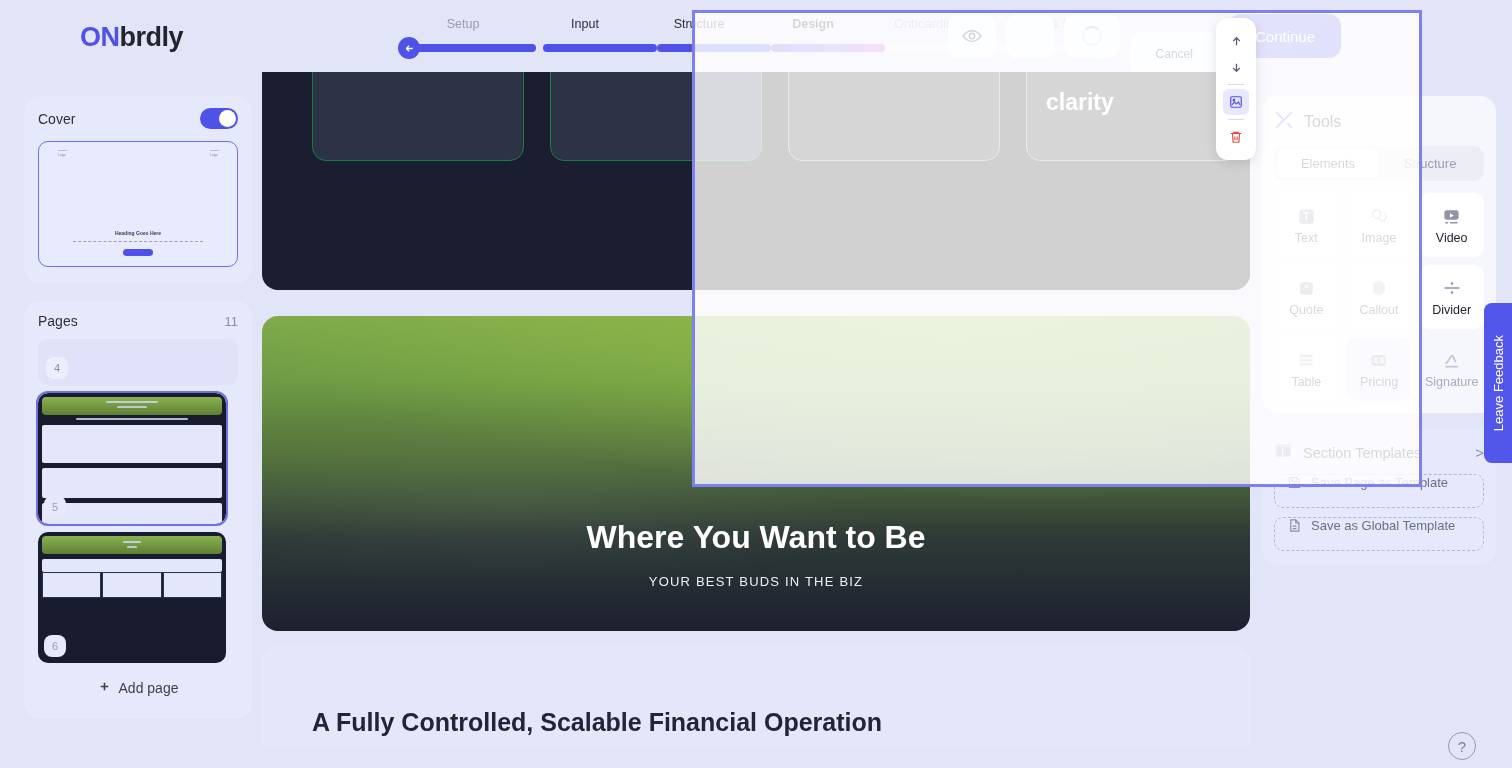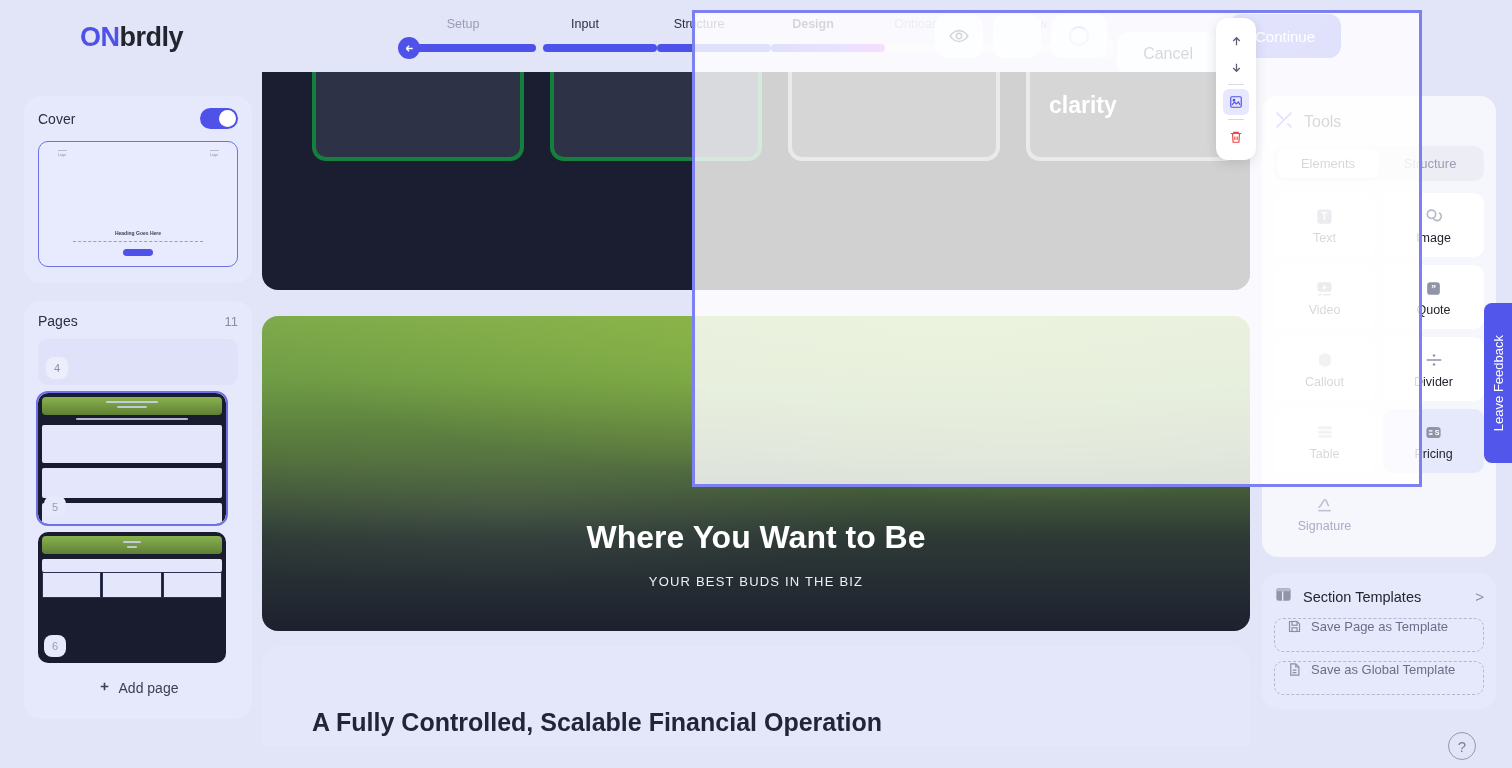--- a/index.html
+++ b/index.html
@@ -72,21 +72,21 @@
     width: 56px; height: 44px; border-radius: 12px; background: #f5f6fc;
     display: flex; align-items: center; justify-content: center;
   }
   .spinner {
     width: 20px; height: 20px; border-radius: 50%;
     border: 2.5px solid #cdd0f5; border-top-color: #8e92f0;
   }
   .btn-cancel {
     height: 44px; padding: 0 26px; border-radius: 12px; background: #f5f6fc;
     display: flex; align-items: center; justify-content: center;
-    font-size: 16px; color: #22252e; margin-top: 36px;
+    font-size: 12px; color: #22252e; margin-top: 36px;
   }
   .btn-continue {
     height: 44px; padding: 0 26px; border-radius: 12px;
     background: linear-gradient(135deg,#6366f1,#5558ea);
     color: #fff; font-size: 15px;
     display: flex; align-items: center; justify-content: center;
   }
 
   
   .sidebar {
@@ -191,21 +191,21 @@
     background: #1b1e30; border-radius: 0 0 16px 16px; overflow: hidden;
   }
   .sec-dark .inner-black {
     position: absolute; left: 432px; top: 0; right: 0; bottom: 0;
     background: #000;
   }
   .cards-row {
     position: absolute; left: 50px; top: -8px; display: flex; gap: 26px;
   }
   .card-dark {
-    width: 212px; height: 97px; border: 4px solid #15803d;
+    width: 212px; height: 97px; border: 1px solid #15803d;
     border-radius: 0 0 14px 14px; background: #2e3247;
     position: relative;
   }
   .card-dark.black { background: #1c1c1c; border-color: #8d8d8d; }
   .card-word {
     position: absolute; left: 19px; top: 24px;
     font-size: 23px; font-weight: 700; color: #fff;
   }
 
   .sec-hero {
@@ -270,21 +270,21 @@
   .seg-tabs {
     display: flex; background: #ededf5; border-radius: 10px; padding: 3px;
     margin-bottom: 12px;
   }
   .seg-tab {
     flex: 1; text-align: center; font-size: 13px; padding: 7px 0;
     border-radius: 8px; color: #9a9cb5;
   }
   .seg-tab.active { background: #fff; color: #22252e; box-shadow: 0 1px 3px rgba(40,40,80,.08); }
   .tool-grid {
-    display: grid; grid-template-columns: 1fr 1fr; gap: 8px;
+    display: grid; grid-template-columns: 1fr 1fr 1fr; gap: 8px;
   }
   .tool {
     background: #fff; border-radius: 10px; height: 64px;
     display: flex; flex-direction: column; align-items: center;
     justify-content: center; gap: 4px;
   }
   .tool .ti {
     width: 22px; height: 22px; color: #9094a8;
     display: flex; align-items: center; justify-content: center;
   }

